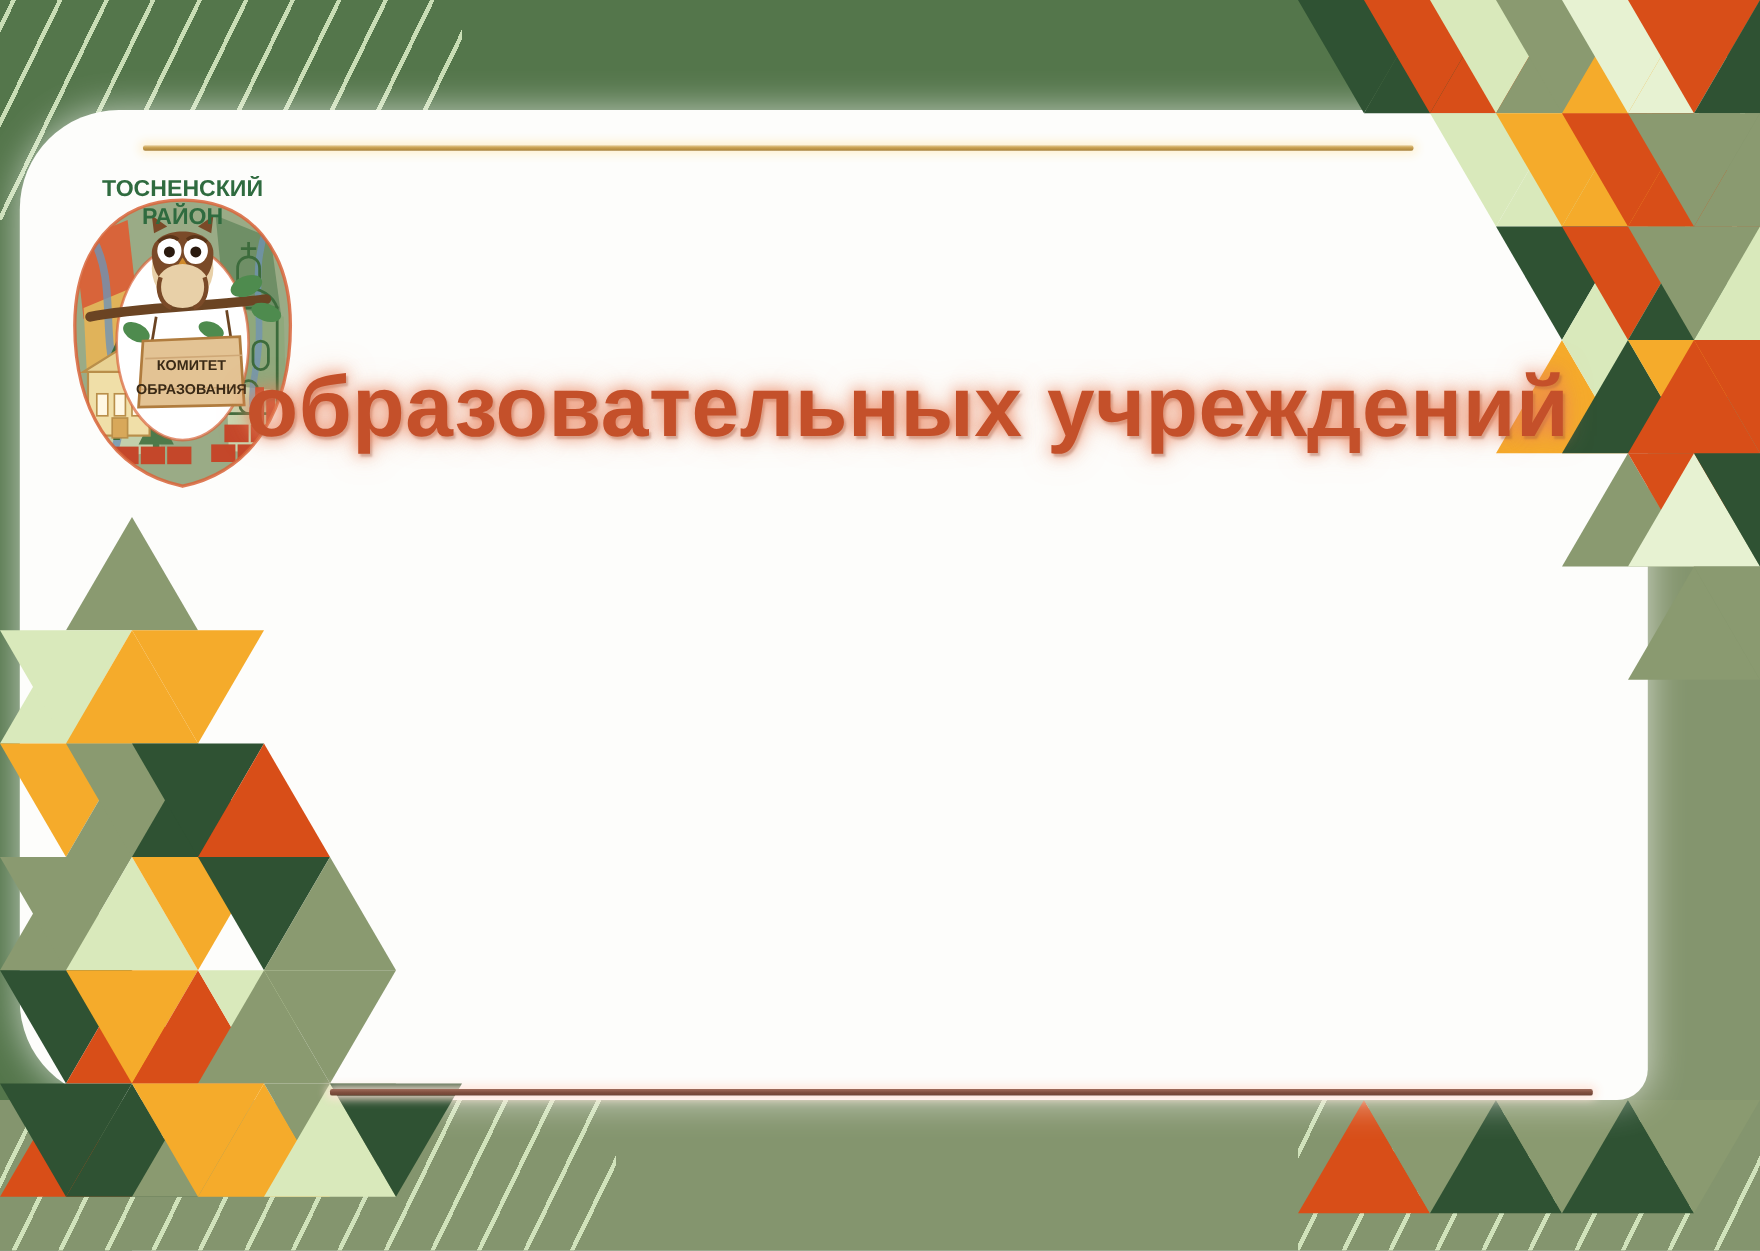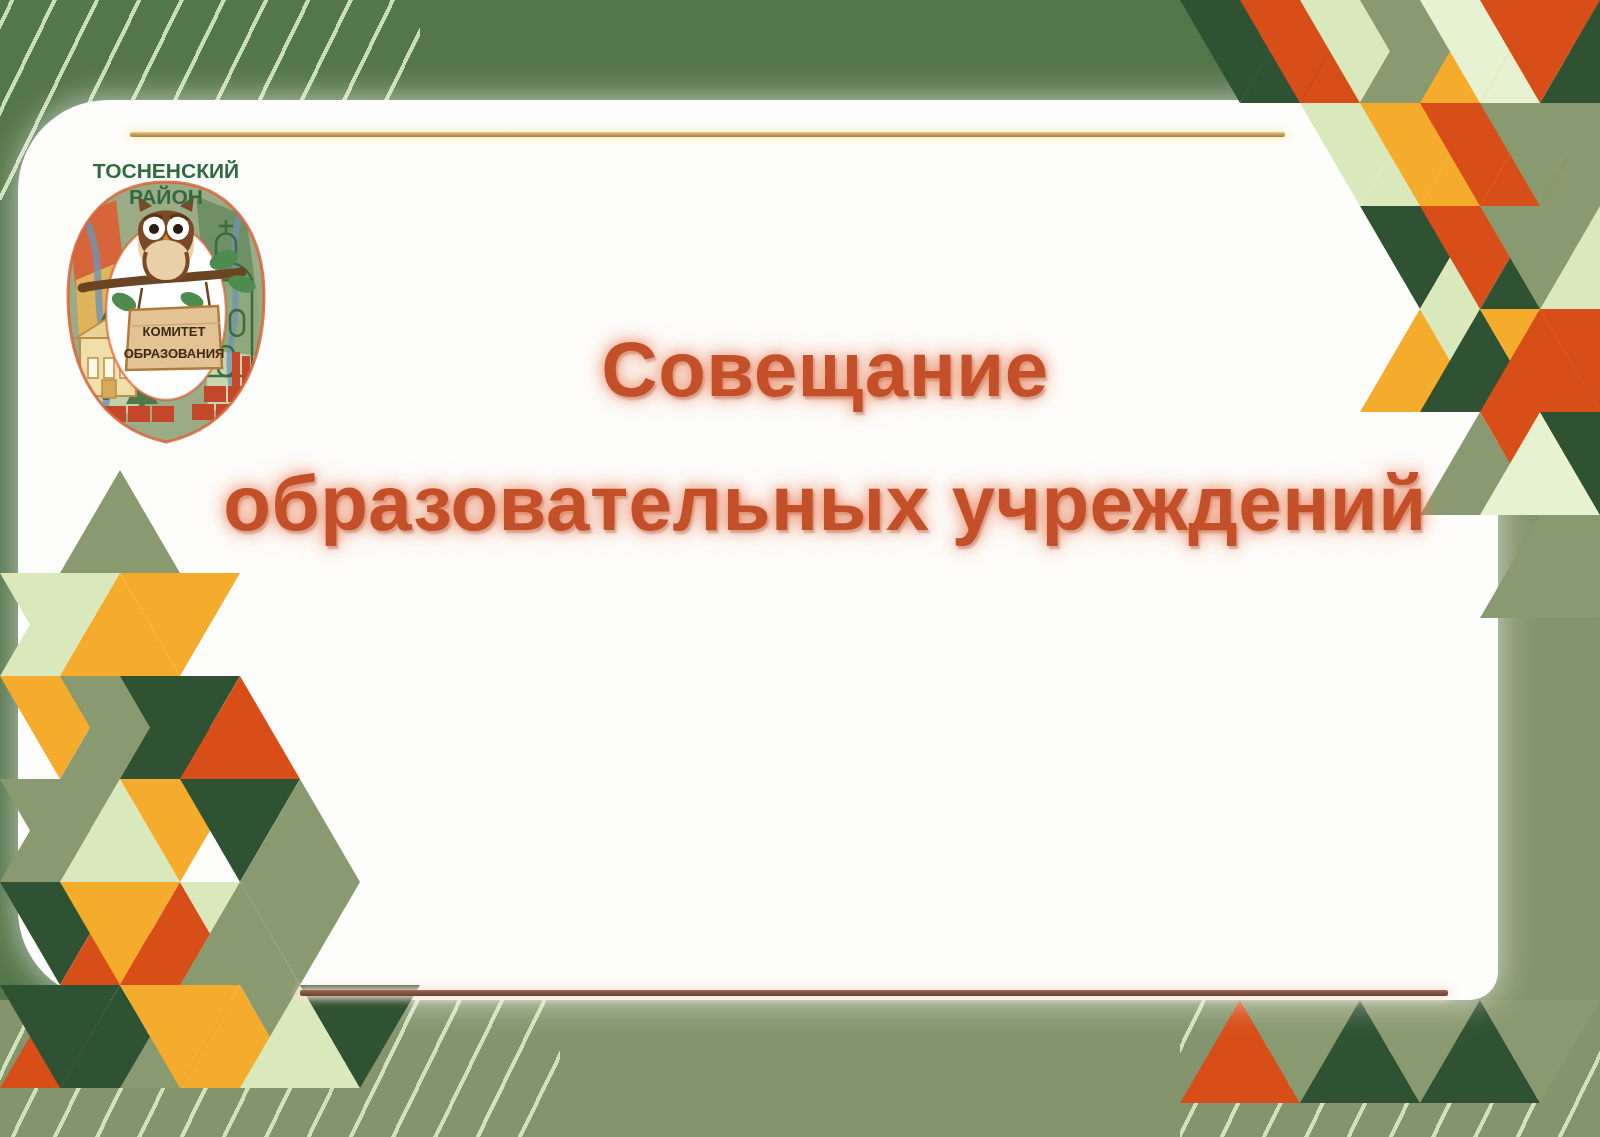--- a/index.html
+++ b/index.html
@@ -318,17 +318,16 @@
         <text x="128" y="176" text-anchor="middle" font-family="Liberation Sans, DejaVu Sans, sans-serif" font-size="13" font-weight="bold" fill="#3a2a16">КОМИТЕТ</text>
         <text x="128" y="198" text-anchor="middle" font-family="Liberation Sans, DejaVu Sans, sans-serif" font-size="13" font-weight="bold" fill="#3a2a16">ОБРАЗОВАНИЯ</text>
       </g>
 
       <text x="120" y="18" text-anchor="middle" font-family="Liberation Sans, DejaVu Sans, sans-serif" font-size="21" font-weight="bold" fill="#2f6b3f">ТОСНЕНСКИЙ</text>
       <text x="120" y="44" text-anchor="middle" font-family="Liberation Sans, DejaVu Sans, sans-serif" font-size="21" font-weight="bold" fill="#2f6b3f">РАЙОН</text>
     </svg>
   </div>
 
   <div id="title-block">
-    <div class="tline" id="t1">Совещание</div>
     <div class="tline" id="t3">образовательных учреждений</div>
   </div>
 
 </div>
 
 </body></html>

